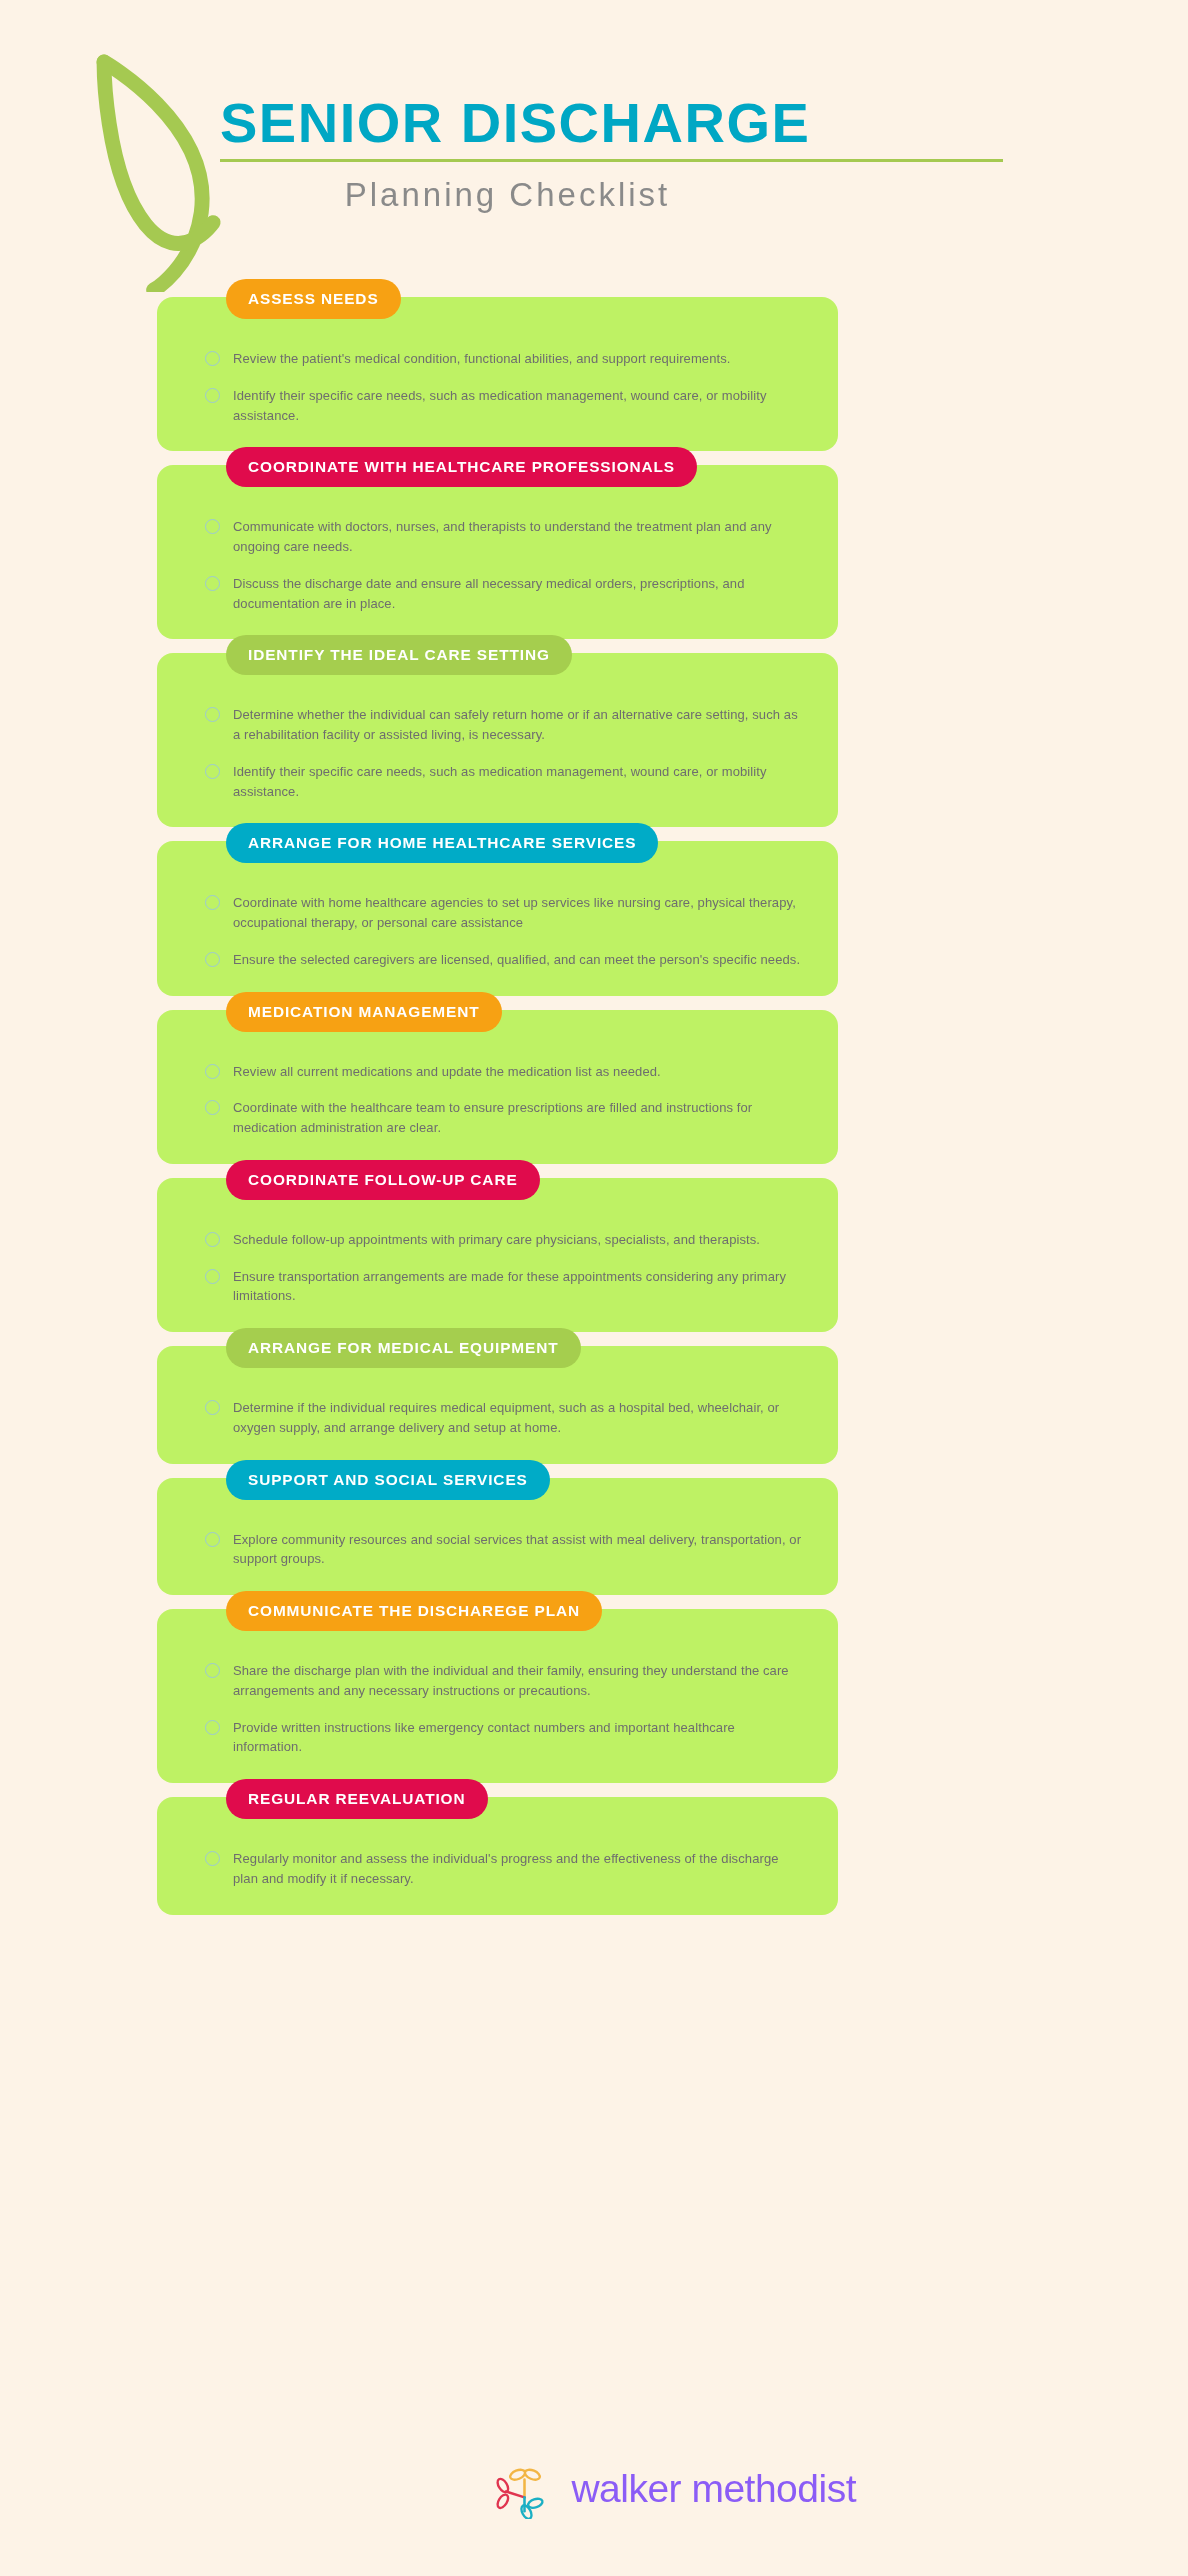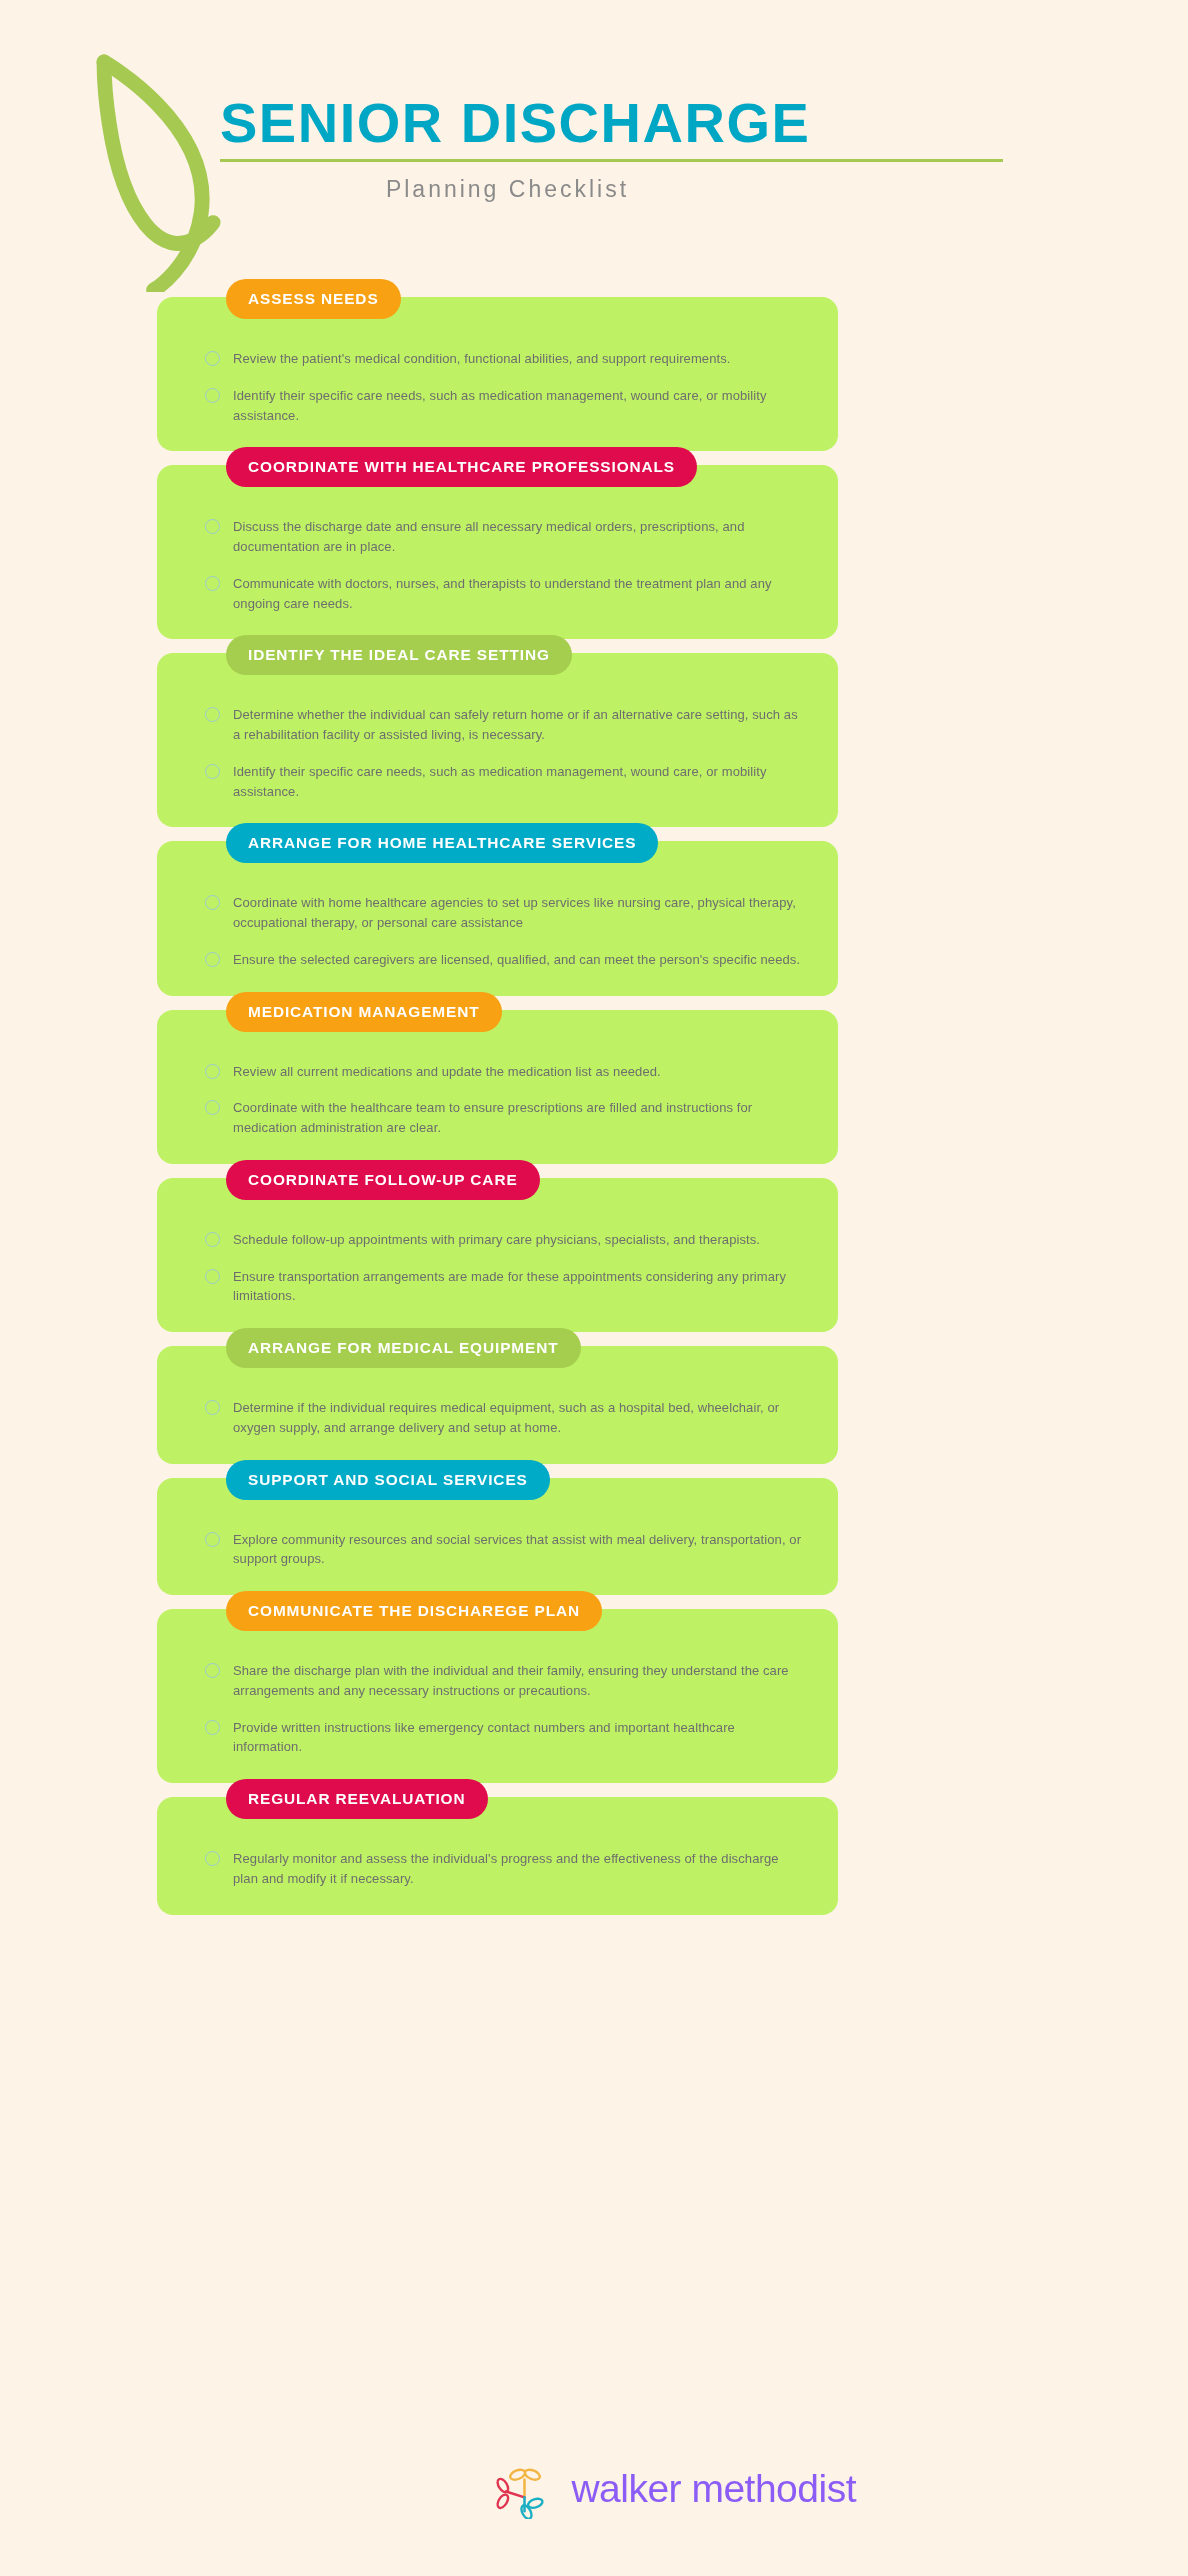--- a/index.html
+++ b/index.html
@@ -52,21 +52,21 @@
   }
 
   .title-rule {
     width: 783px;
     height: 3px;
     background: #A5C951;
     margin-top: 6px;
   }
 
   .sub-title {
-    font-size: 23px;
+    font-size: 33px;
     letter-spacing: 3px;
     color: #8A8A8A;
     margin-top: 14px;
     text-align: center;
     width: 575px;
     font-weight: 300;
   }
 
   
   .sections {
@@ -190,25 +190,25 @@
             </div>
           </div>
         </div>
       </div>
       <div class="section">
         <div class="card">
           <div class="badge crimson">COORDINATE WITH HEALTHCARE PROFESSIONALS</div>
           <div class="items">
             <div class="item">
               <div class="checkbox"></div>
+              <div class="item-text">Communicate with doctors, nurses, and therapists to understand the treatment plan and any ongoing care needs.</div>
+            </div>
+            <div class="item">
+              <div class="checkbox"></div>
               <div class="item-text">Discuss the discharge date and ensure all necessary medical orders, prescriptions, and documentation are in place.</div>
-            </div>
-            <div class="item">
-              <div class="checkbox"></div>
-              <div class="item-text">Communicate with doctors, nurses, and therapists to understand the treatment plan and any ongoing care needs.</div>
             </div>
           </div>
         </div>
       </div>
       <div class="section">
         <div class="card">
           <div class="badge green">IDENTIFY THE IDEAL CARE SETTING</div>
           <div class="items">
             <div class="item">
               <div class="checkbox"></div>

